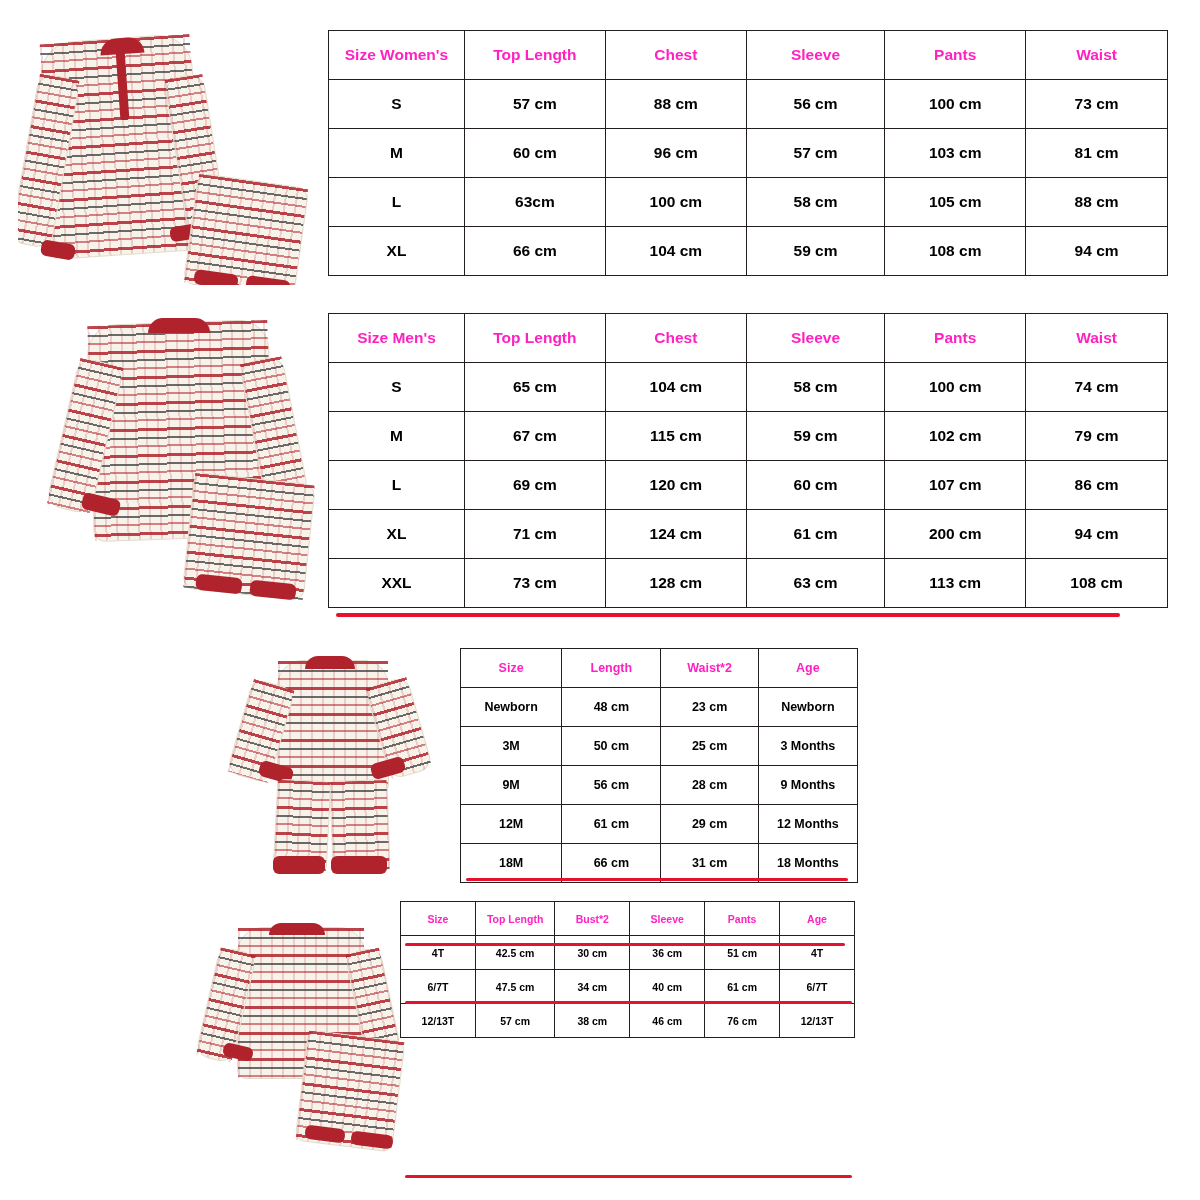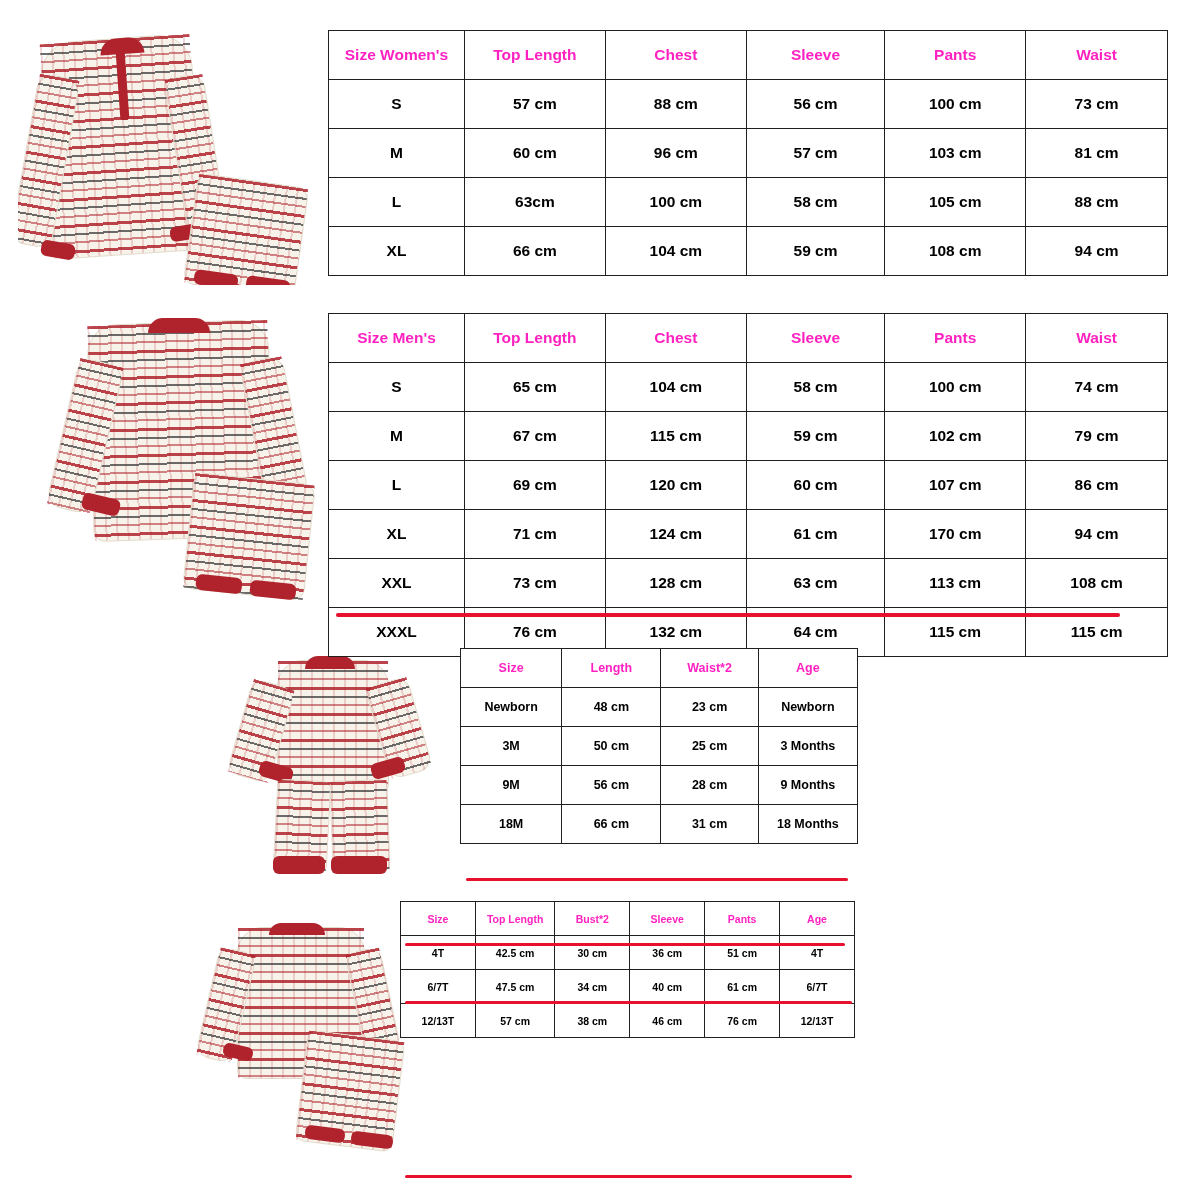--- a/index.html
+++ b/index.html
@@ -316,38 +316,30 @@
         <td>120 cm</td>
         <td>60 cm</td>
         <td>107 cm</td>
         <td>86 cm</td>
       </tr>
       <tr>
         <td>XL</td>
         <td>71 cm</td>
         <td>124 cm</td>
         <td>61 cm</td>
-        <td>170 cm</td>
+        <td>200 cm</td>
         <td>94 cm</td>
       </tr>
       <tr>
         <td>XXL</td>
         <td>73 cm</td>
         <td>128 cm</td>
         <td>63 cm</td>
         <td>113 cm</td>
         <td>108 cm</td>
-      </tr>
-      <tr>
-        <td>XXXL</td>
-        <td>76 cm</td>
-        <td>132 cm</td>
-        <td>64 cm</td>
-        <td>115 cm</td>
-        <td>115 cm</td>
       </tr>
     </tbody>
   </table>
 
   <div class="redline" style="left:336px; top:613px; width:784px;"></div>
 
   <table class="sizechart mid" id="baby-table">
     <colgroup>
       <col style="width:25.5%">
         <col style="width:25%">
@@ -373,20 +365,26 @@
         <td>3M</td>
         <td>50 cm</td>
         <td>25 cm</td>
         <td>3 Months</td>
       </tr>
       <tr>
         <td>9M</td>
         <td>56 cm</td>
         <td>28 cm</td>
         <td>9 Months</td>
+      </tr>
+      <tr>
+        <td>12M</td>
+        <td>61 cm</td>
+        <td>29 cm</td>
+        <td>12 Months</td>
       </tr>
       <tr>
         <td>18M</td>
         <td>66 cm</td>
         <td>31 cm</td>
         <td>18 Months</td>
       </tr>
     </tbody>
   </table>
   <div class="redline thin" style="left:466px; top:878px; width:382px;"></div>

